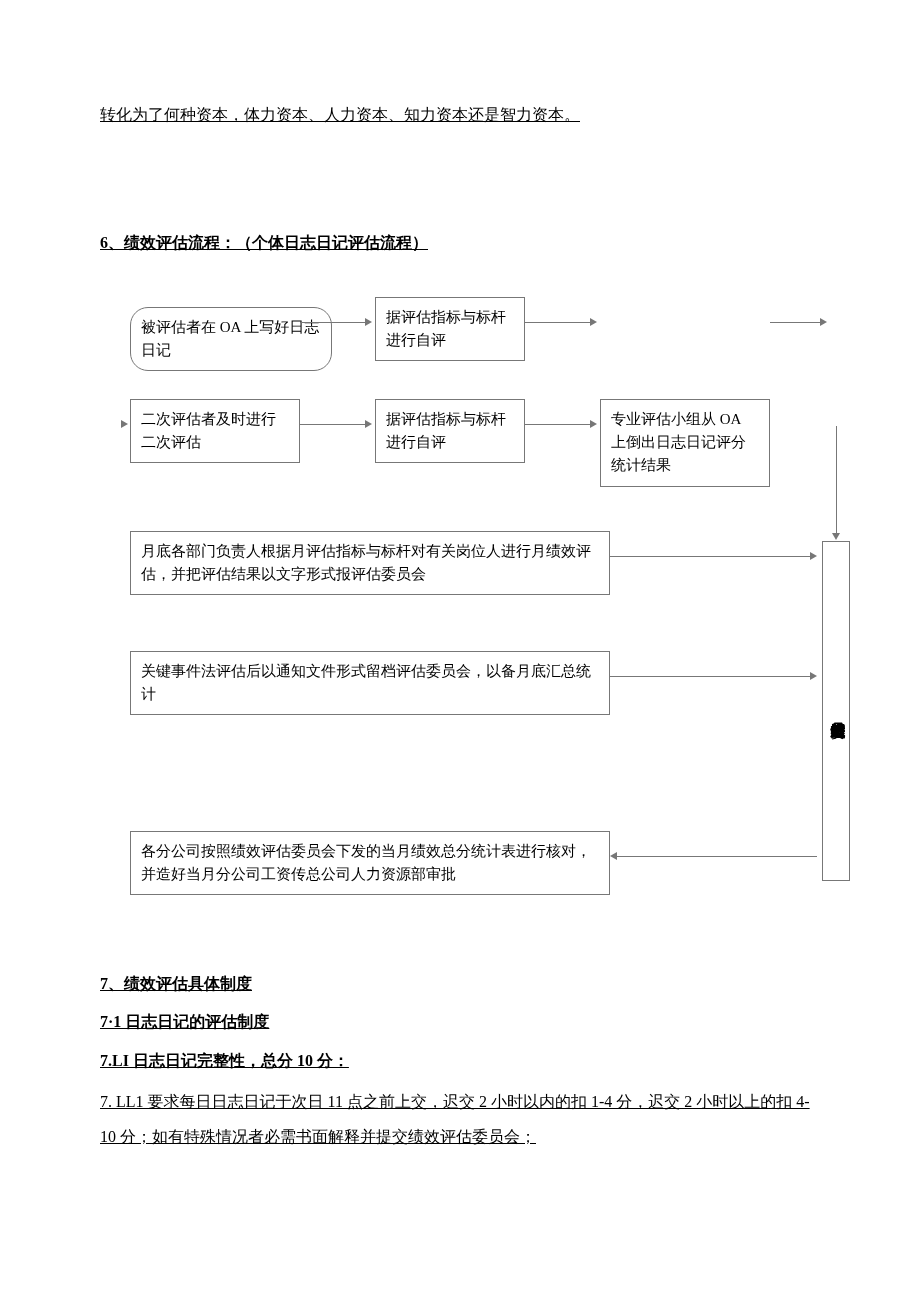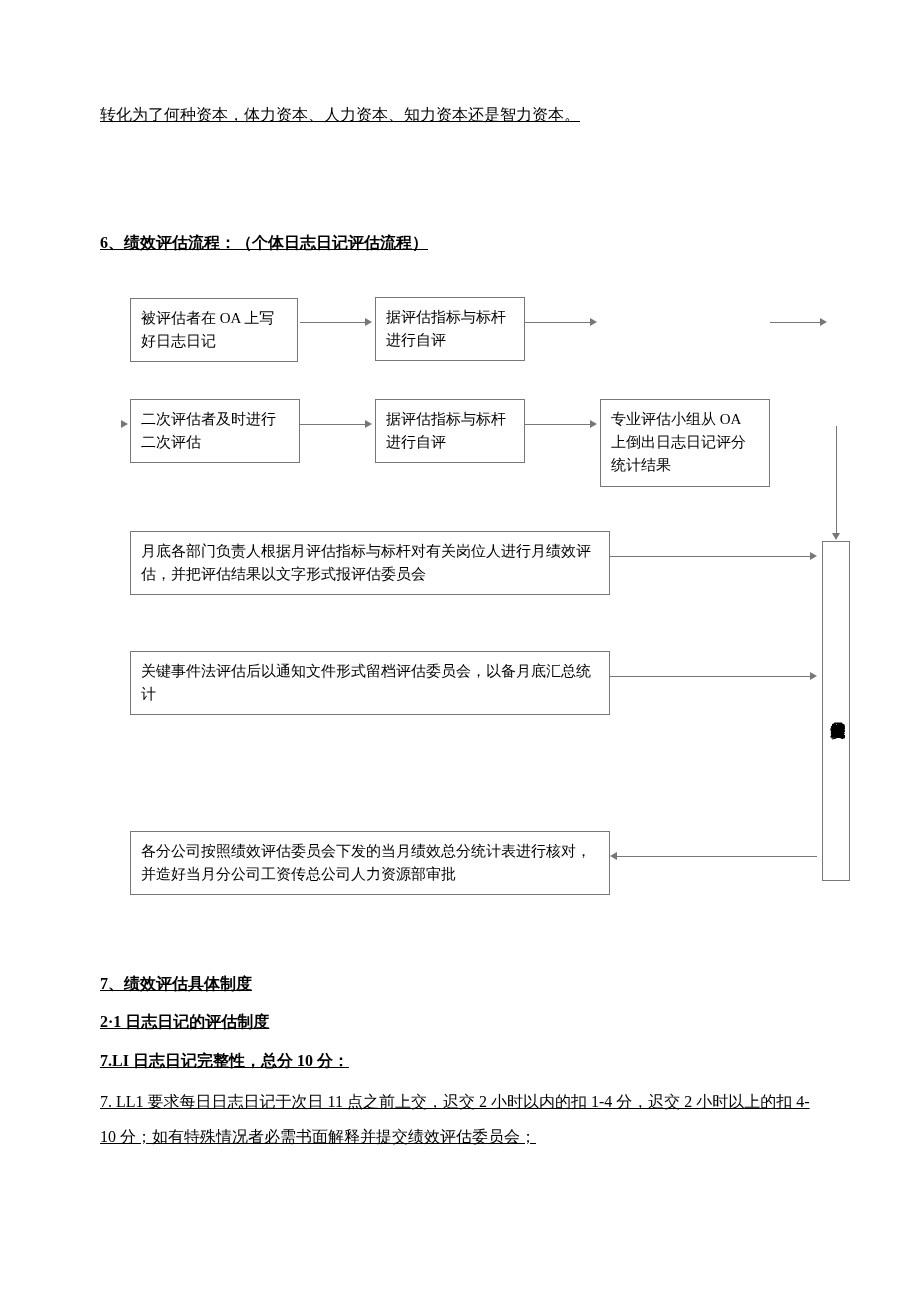--- a/index.html
+++ b/index.html
@@ -107,21 +107,21 @@
 
   <p class="para">转化为了何种资本，体力资本、人力资本、知力资本还是智力资本。</p>
 
   <div class="spacer-lg"></div>
 
   <p class="para bold">6、绩效评估流程：（个体日志日记评估流程）</p>
 
   <div class="spacer-sm"></div>
 
   <div class="flow" style="height:90px;">
-    <div class="box" style="left:0; top:1px; width:168px;">被评估者在 OA 上写好日志日记</div>
+    <div class="box" style="left:0; top:10px; width:202px;border-radius:18px;">被评估者在 OA 上写好日志日记</div>
     <div class="arrow-line-h" style="left:170px; top:25px; width:65px;"></div>
     <div class="arrow-head-r" style="left:235px; top:21px;"></div>
     <div class="box" style="left:245px; top:0; width:150px;">据评估指标与标杆进行自评</div>
     <div class="arrow-line-h" style="left:395px; top:25px; width:65px;"></div>
     <div class="arrow-head-r" style="left:460px; top:21px;"></div>
     <div class="arrow-line-h" style="left:640px; top:25px; width:50px;"></div>
     <div class="arrow-head-r" style="left:690px; top:21px;"></div>
   </div>
 
   <div class="flow" style="height:100px;">
@@ -150,17 +150,17 @@
     <div class="arrow-line-h" style="left:480px; top:165px; width:200px;"></div>
     <div class="arrow-head-r" style="left:680px; top:161px;"></div>
 
     <div class="box" style="left:0; top:320px; width:480px;">各分公司按照绩效评估委员会下发的当月绩效总分统计表进行核对，并造好当月分公司工资传总公司人力资源部审批</div>
     <div class="arrow-line-h" style="left:487px; top:345px; width:200px;"></div>
     <div class="arrow-head-l" style="left:480px; top:341px;"></div>
   </div>
 
 
   <p class="para bold section">7、绩效评估具体制度</p>
-  <p class="para bold section">2·1 日志日记的评估制度</p>
+  <p class="para bold section">7·1 日志日记的评估制度</p>
   <p class="para bold section">7.LI 日志日记完整性，总分 10 分：</p>
   <p class="para section" style="line-height:2.2;">7. LL1 要求每日日志日记于次日 11 点之前上交，迟交 2 小时以内的扣 1-4 分，迟交 2 小时以上的扣 4-10 分；如有特殊情况者必需书面解释并提交绩效评估委员会；</p>
 
 </div>
 
 </body></html>

